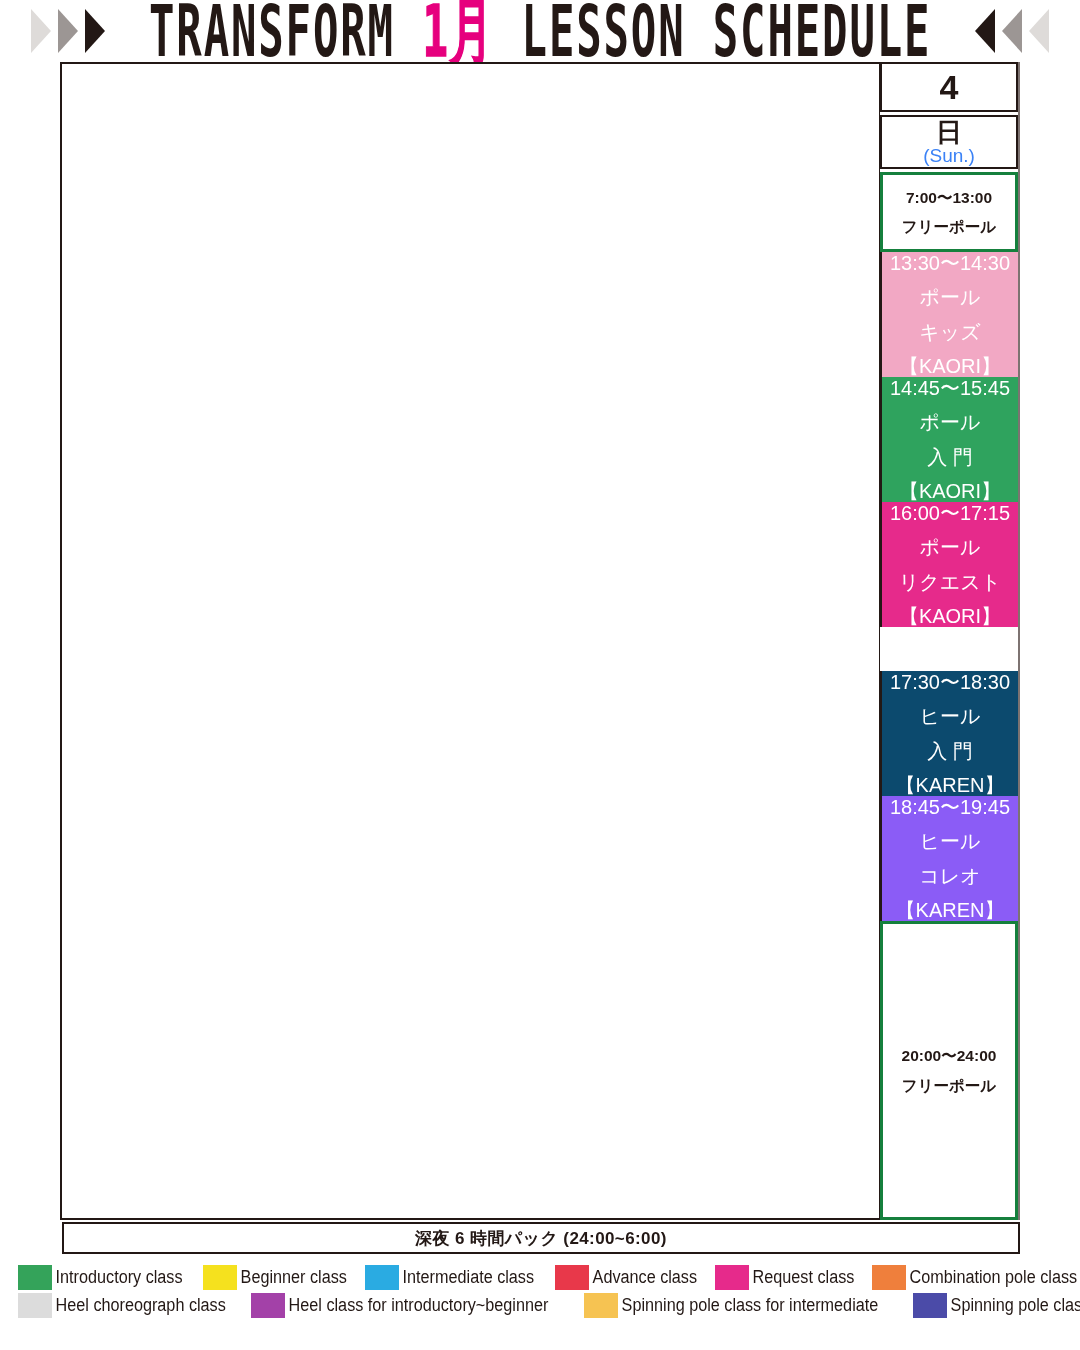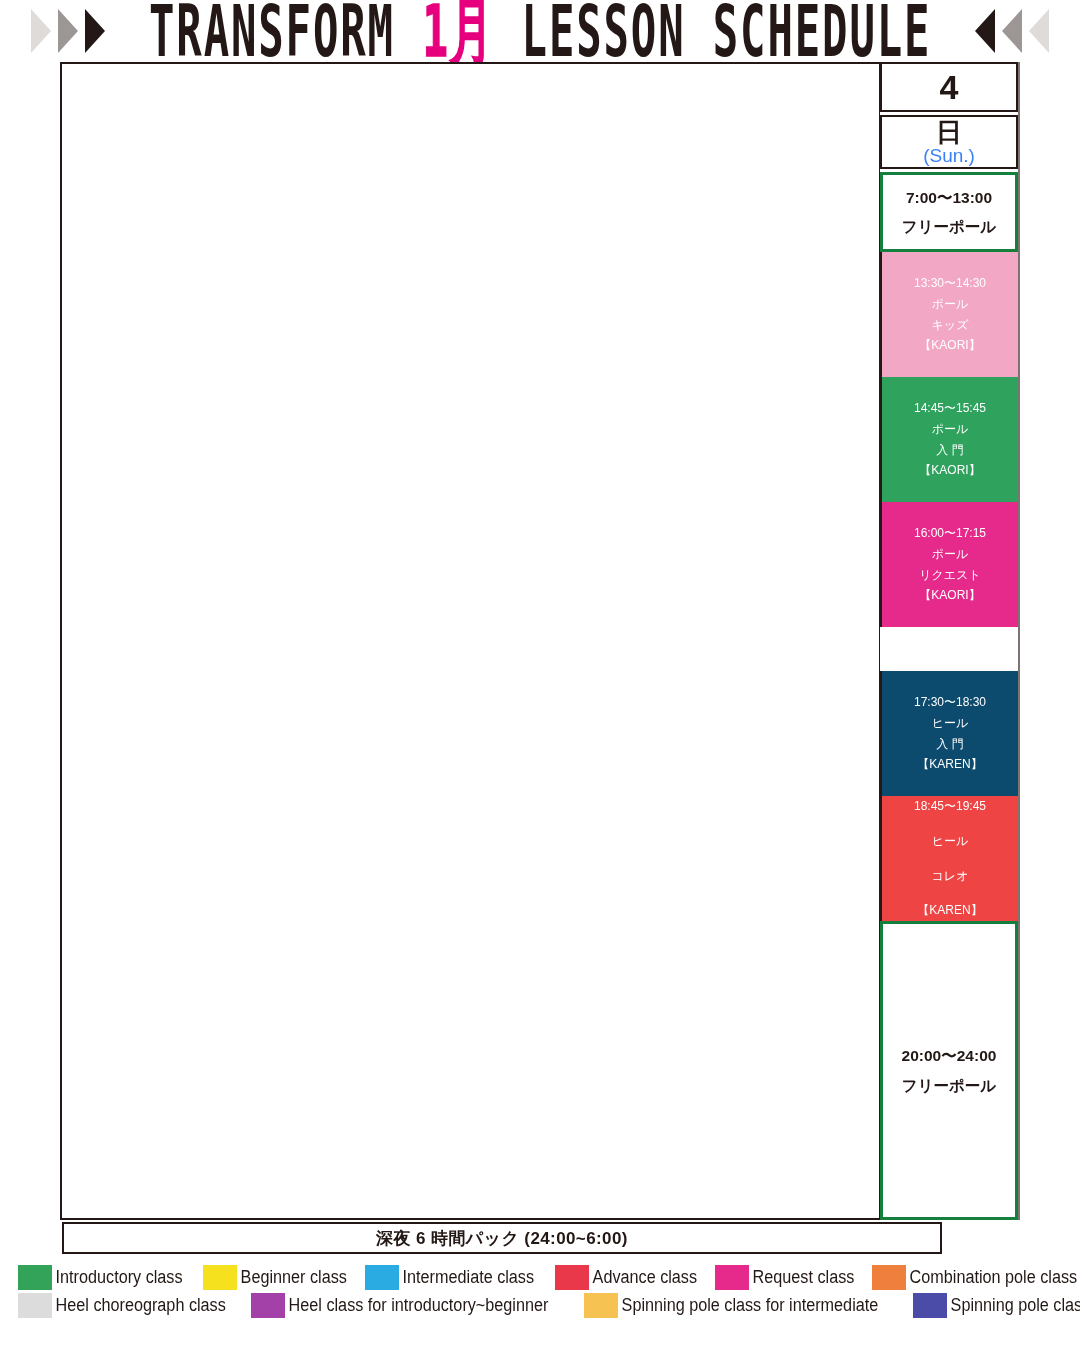--- a/index.html
+++ b/index.html
@@ -75,38 +75,38 @@
   .dow-cell{height:58px;margin-bottom:3px;padding-top:2px;}
   .dow-kanji{font-size:26px;font-weight:bold;color:#231815;line-height:1.05;}
   .dow-en{font-size:19px;color:#3b82f6;line-height:1.1;}
 
   .slot{
     box-sizing:border-box;
     display:flex;flex-direction:column;
     align-items:center;justify-content:center;
     text-align:center;
     color:#ffffff;
-    font-size:12px;
+    font-size:20px;
     line-height:1.72;
     font-weight:500;
     border-left:2px solid #231815;
   }
   .slot.plain{
     color:#231815;
     background:#ffffff;
     border:3px solid #15803d;
     font-size:15.5px;
     font-weight:bold;
     line-height:1.9;
   }
   .slot .ln{display:block;white-space:nowrap;}
 
   
   .nightpack{
-    position:absolute;left:62px;top:1222px;width:880px;height:32px;
+    position:absolute;left:62px;top:1222px;width:958px;height:32px;
     border:2px solid #231815;
     box-sizing:border-box;
     display:flex;align-items:center;justify-content:center;
     font-size:17px;font-weight:bold;color:#231815;background:#fff;
     letter-spacing:.4px;
   }
 
   
   .legend{
     position:absolute;left:0;top:1264px;width:1080px;
@@ -173,21 +173,21 @@
             <span class="ln">ポール</span>
             <span class="ln">リクエスト</span>
             <span class="ln">【KAORI】</span>
           </div>
           <div class="slot" style="background: #0c4a6e; color: rgb(255, 255, 255); height: 125px; flex: 0 0 125px; margin-top: 44px;">
             <span class="ln">17:30〜18:30</span>
             <span class="ln">ヒール</span>
             <span class="ln">入 門</span>
             <span class="ln">【KAREN】</span>
           </div>
-          <div class="slot" style="background: #ef4444; color: rgb(255, 255, 255); height: 125px; flex: 0 0 125px; justify-content: space-between;">
+          <div class="slot" style="background: #8b5cf6; color: rgb(255, 255, 255); height: 125px; flex: 0 0 125px;">
             <span class="ln">18:45〜19:45</span>
             <span class="ln">ヒール</span>
             <span class="ln">コレオ</span>
             <span class="ln">【KAREN】</span>
           </div>
           <div class="slot plain" style="background: rgb(255, 255, 255); color: rgb(35, 24, 21); height: 299px; flex: 0 0 299px;">
             <span class="ln">20:00〜24:00</span>
             <span class="ln">フリーポール</span>
           </div>
         </div>

